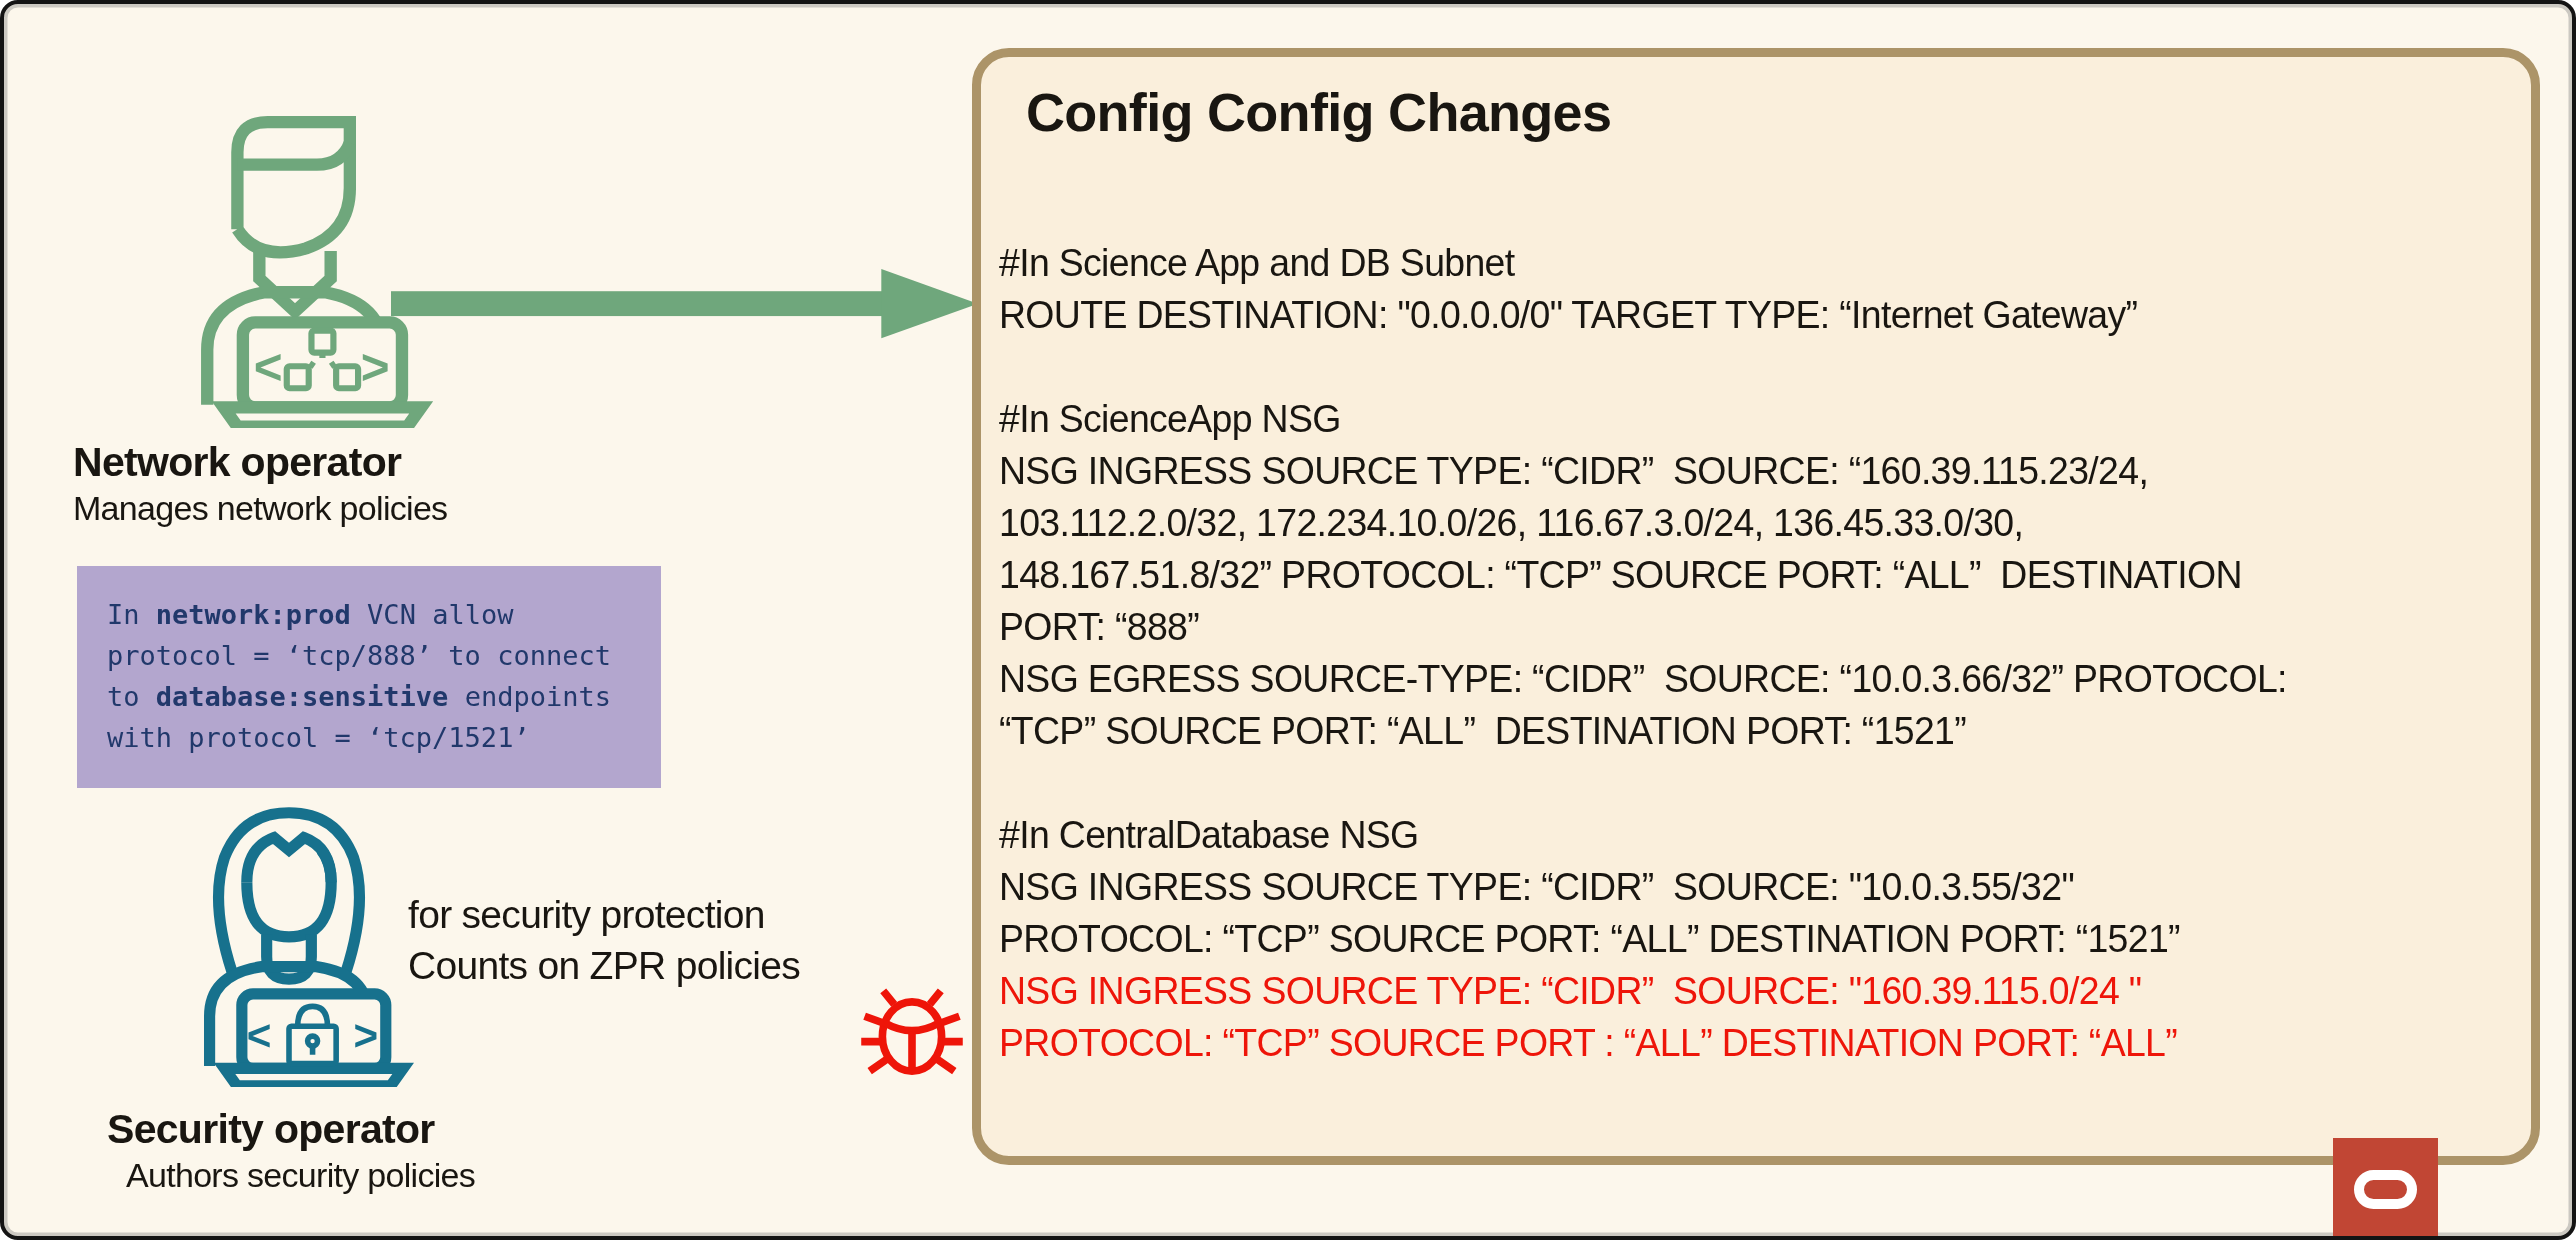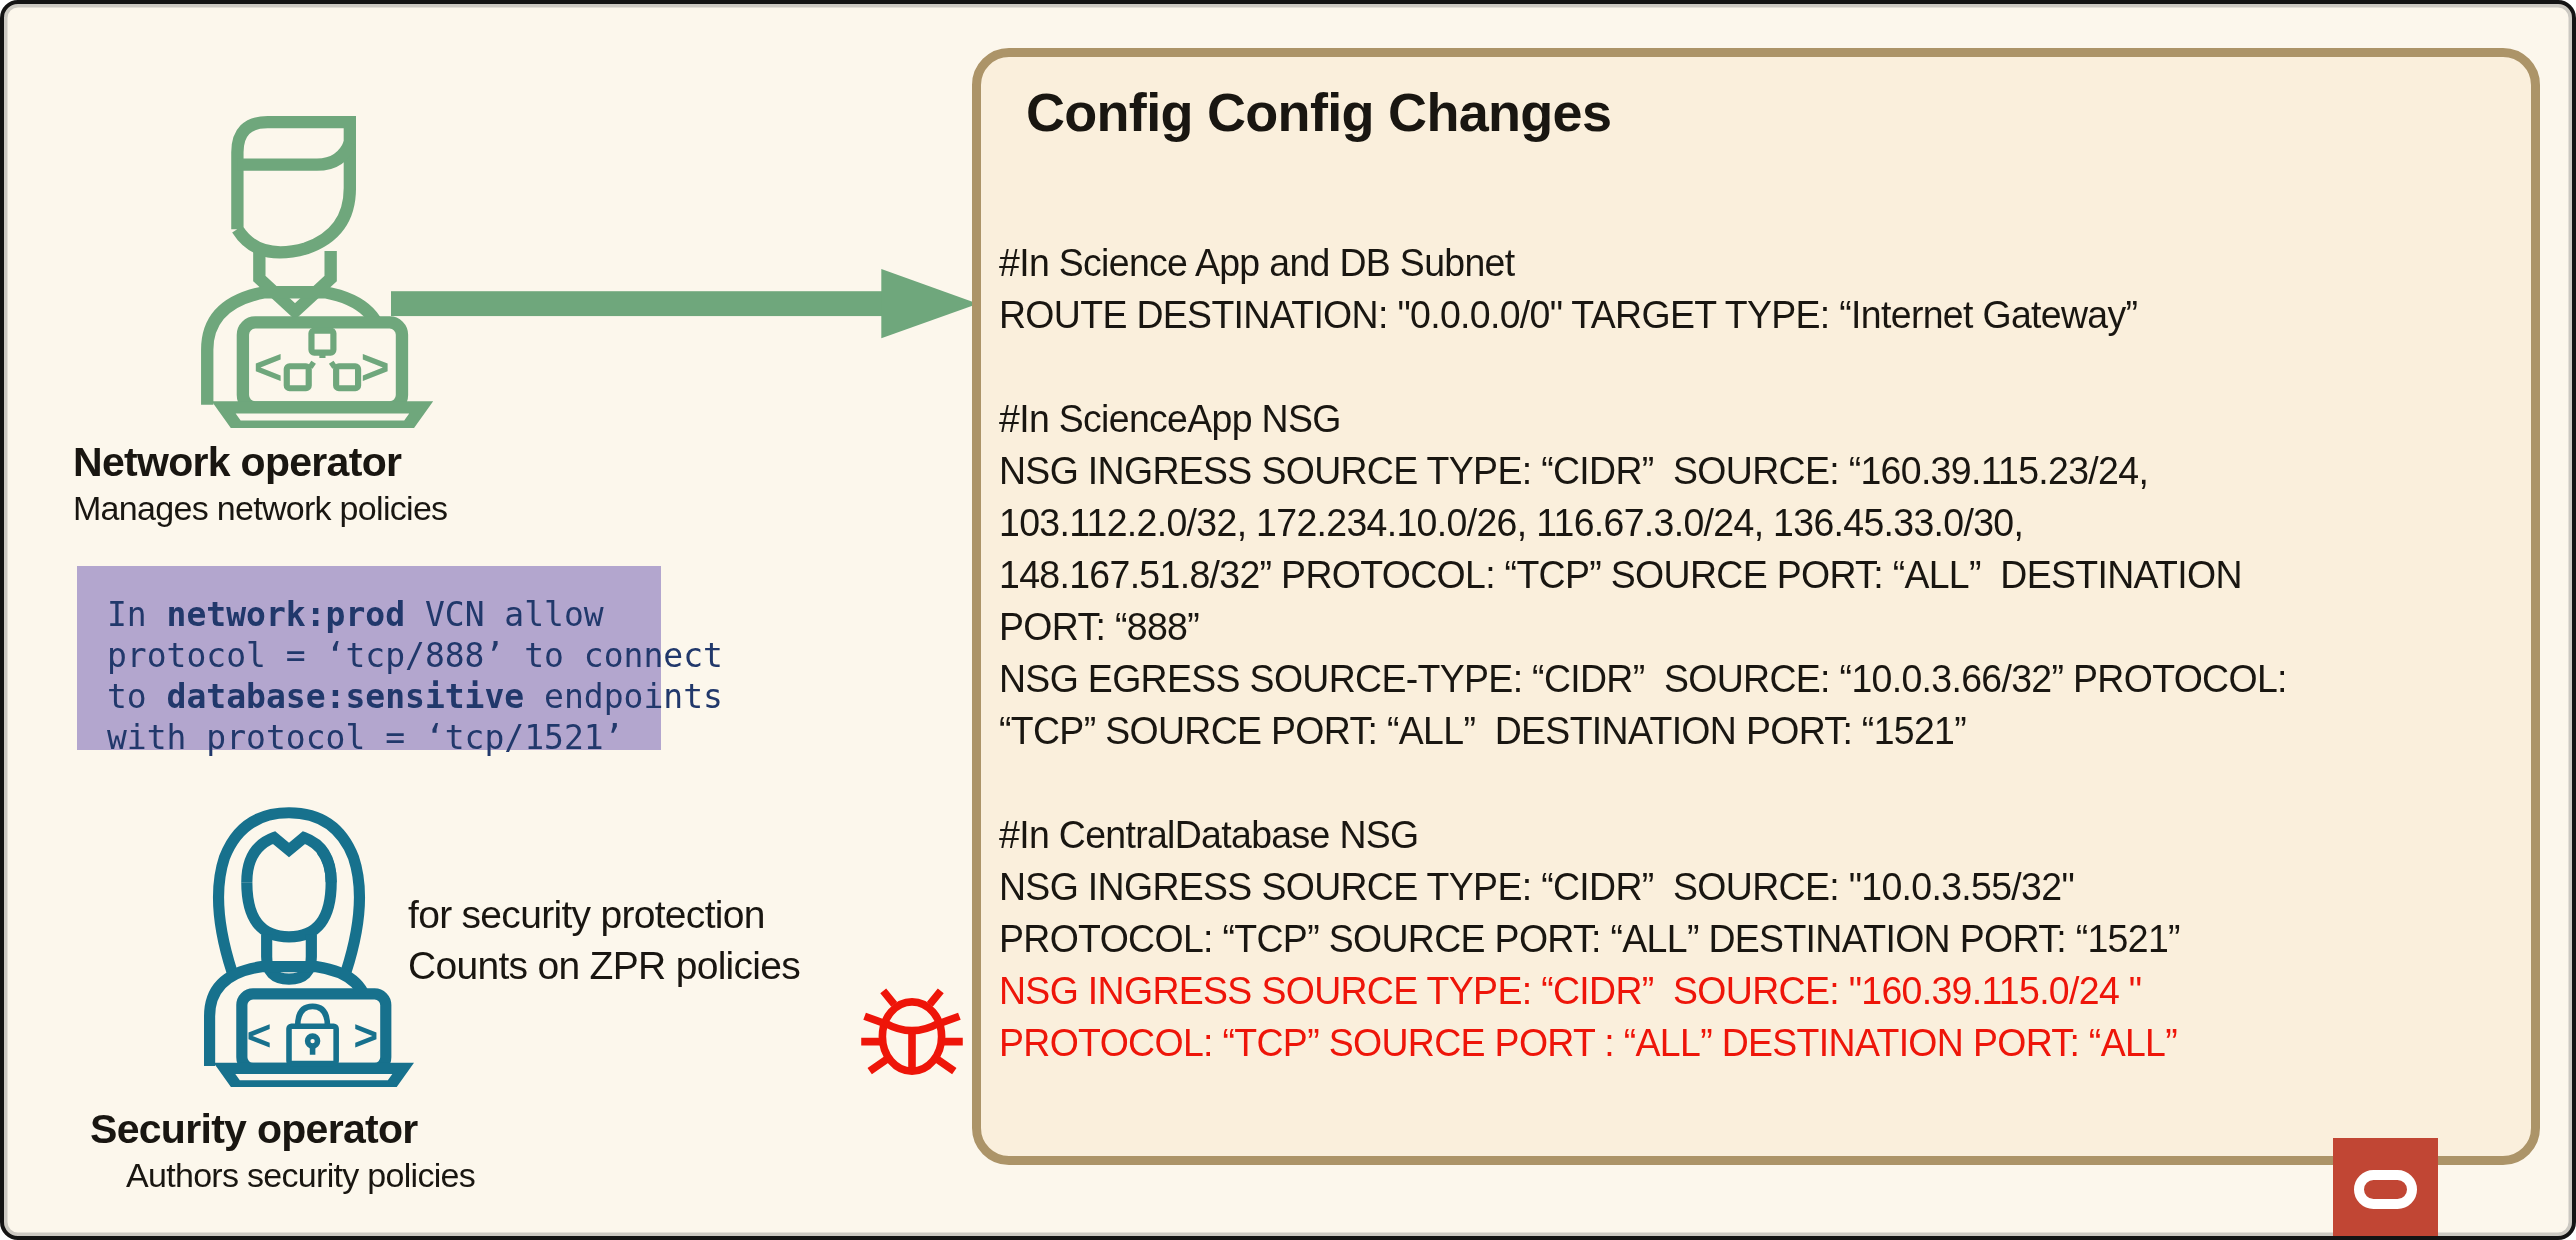--- a/index.html
+++ b/index.html
@@ -29,32 +29,32 @@
   .cfg-line{
     font-size:39px;line-height:52px;letter-spacing:-0.7px;
     color:var(--ink);white-space:pre;
   }
   .cfg-line.red{color:var(--alert_red);}
   
   .op-name{position:absolute;font-size:41px;font-weight:bold;color:var(--ink);letter-spacing:-0.7px;}
   .op-desc{position:absolute;font-size:34px;color:var(--ink);letter-spacing:-0.7px;}
   .net-name{left:69px;top:435px;}
   .net-desc{left:69px;top:485px;}
-  .sec-name{left:86px;top:1102px;}
+  .sec-name{left:103px;top:1102px;}
   .sec-desc{left:95px;top:1152px;margin-left:27px;}
   .zpr-note{
     position:absolute;left:404px;top:885px;
     font-size:39px;line-height:51px;color:var(--ink);letter-spacing:-0.7px;
   }
   .policy{
-    position:absolute;left:73px;top:562px;width:584px;height:184px;box-sizing:border-box;
+    position:absolute;left:73px;top:562px;width:584px;height:222px;box-sizing:border-box;
     background:var(--policy_bg);
     padding:28px 11px 0 30px;
     font-family:"DejaVu Sans Mono","Liberation Mono",monospace;
-    font-size:33px;line-height:41px;color:var(--policy_ink);
+    font-size:27px;line-height:41px;color:var(--policy_ink);
   }
   .pol-line{white-space:pre;}
   .pol-line .b{font-weight:bold;}
   
   .icon-net{position:absolute;left:153px;top:88px;width:276px;height:336px;color:var(--green);}
   .icon-sec{position:absolute;left:160px;top:779px;width:250px;height:304px;color:var(--teal);}
   .icon-bug{position:absolute;left:852px;top:975px;width:112px;height:110px;color:var(--alert_red);}
   .arrow{position:absolute;left:387px;top:254px;width:587px;height:83px;color:var(--green);}
   .oracle{position:absolute;left:2329px;top:1134px;width:105px;height:104px;background:var(--oracle_red);}
   .oracle .o{

